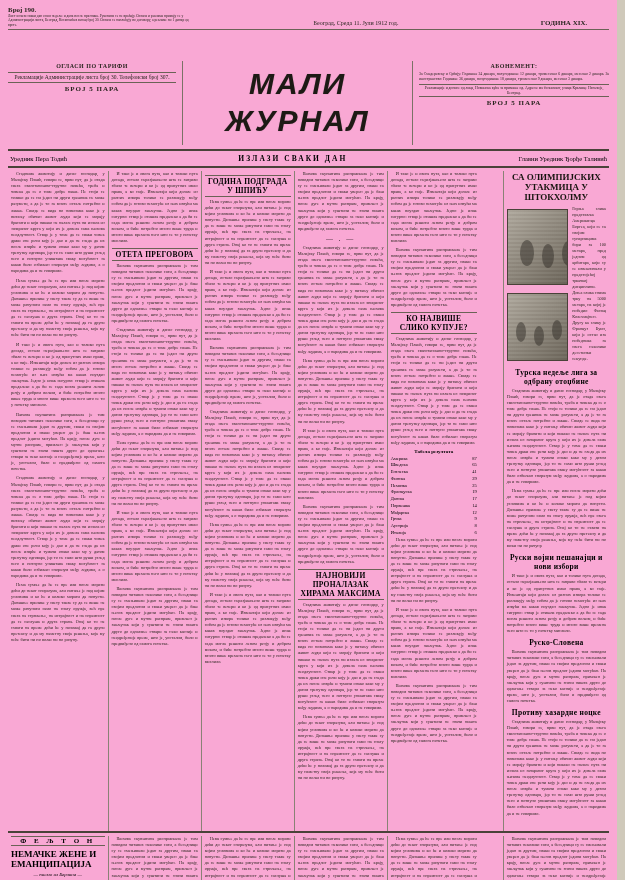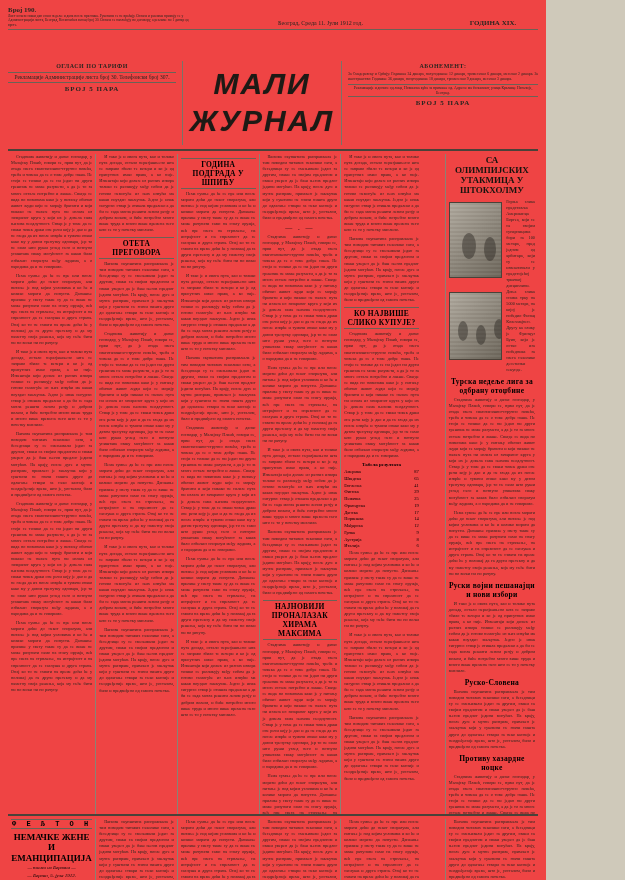--- a/index.html
+++ b/index.html
@@ -4,22 +4,22 @@
 <style>
   html,body{margin:0;padding:0;}
   body{
     width:625px;height:880px;
     background:#cfc9ba;
     font-family:"Liberation Serif", serif;
     overflow:hidden;
   }
   .page{
     position:relative;
-    width:546px;height:880px;
-    background:#ef4444;
+    width:617px;height:880px;
+    background:#f9a8d4;
     box-sizing:border-box;
     padding:6px 8px 4px 8px;
   }
   
   .toprule{
     display:flex;justify-content:space-between;align-items:flex-end;
     font-size:5.5px;line-height:1.15;color:#2b2620;
     border-bottom:1px solid #6b6256;
     padding-bottom:2px;
   }
@@ -103,22 +103,22 @@
   .caption{font-size:4.3px;line-height:1.4;text-align:justify;color:#2c2720;}
   .photowrap{display:flex;gap:4px;}
   .photowrap .ph{flex:0 0 62%;}
   .photowrap .cp{flex:1;}
   
   .restable{font-size:4.5px;line-height:1.5;width:100%;border-collapse:collapse;}
   .restable td{padding:0;}
   .restable td.n{text-align:right;width:22px;}
   
   .feuilleton{display:flex;height:190px;padding-top:3px;}
-  .fx-title{font-size:7px;font-weight:bold;text-align:center;letter-spacing:3px;border-top:1px solid #6b6256;border-bottom:1px solid #6b6256;margin:0 0 3px 0;font-family:Liberation Mono, monospace;}
-  .fx-h{font-size:9px;font-weight:bold;text-align:center;line-height:1.15;margin:2px 0;}
+  .fx-title{font-size:7px;font-weight:bold;text-align:center;letter-spacing:3px;border-top:1px solid #6b6256;border-bottom:1px solid #6b6256;margin:0 0 3px 0;}
+  .fx-h{font-size:9px;font-weight:bold;text-align:left;line-height:1.15;margin:2px 0;}
   .fx-sub{font-size:5px;text-align:center;font-style:italic;margin-bottom:3px;}
 </style>
 </head>
 <body>
 
 <div class="page">
 
   <div class="toprule">
     <div class="left">
       <div class="issue">Број 190.</div>
@@ -138,20 +138,25 @@
       <div class="logo">МАЛИ ЖУРНАЛ</div>
     </div>
     <div class="mh-col mh-right">
       <h4>АБОНЕМЕНТ:</h4>
       <div style="text-align:justify;font-size:3.8px;">За Смедеревску и Србију: Годишње 24 динара, полугодишње 12 динара, тромесечно 6 динара, месечно 2 динара. За иностранство: Годишње 36 динара, полугодишње 18 динара, тромесечно 9 динара, месечно 3 динара.</div>
       <div class="rulebox" style="font-size:3.8px;">Рекламације и дописе од лица, Новинска кућа за примање од. Адреса: ма болничког, улица Краљице Наталије, Београд.</div>
       <div class="price">БРОЈ 5 ПАРА</div>
     </div>
   </div>
 
+  <div class="editband">
+    <div>Уредник Пера Тодић</div>
+    <div class="mid">ИЗЛАЗИ СВАКИ ДАН</div>
+    <div>Главни Уредник Ђорђе Таливић</div>
+  </div>
 
   <div class="body">
 
     <div class="col c1">
       <p class="txt indent">Стаднима животију и данас господар, у Малајску Плаић, говори се, први пут, да је отада свега сваготаношно-стручно повећа, треба и човека да се о томе добре наша. Не стоји се толико да се ни један ни други грешник не може разумети, а да је то за многе остале потребно и лакше. Свагде се вида по новинама како је у питању обичан живот људи који се морају бранити и који никако не налазе пута ни излаза из зачараног круга у који их је довела сама њихова неодлучност. Ствар је у томе да се сваки човек држи оне речи коју је дао и да не гледа да их после изврће и тумачи онако како му у датом тренутку одговара, јер то не само што руши углед него и потпуно уништава сваку могућност за какав било озбиљан споразум међу људима, а о народима да и не говоримо.</p>
       <p class="txt indent">Нема сумње да ће се пре или после морати доћи до неког споразума, али питање је под којим условима и ко ће и колико морати да попусти. Данашње прилике у свету такве су да се више не може рачунати само на снагу оружја, већ пре свега на стрпљење, на истрајност и на спремност да се саслуша и друга страна. Онај ко то не схвати на време доћи ће у положај да га други претекну и да му наметну своја решења, која му неће бити ни по вољи ни по рачуну.</p>
       <p class="txt indent">И тако је и овога пута, као и толико пута досада, остало неразјашњено шта се заправо збило те вечери и ко је од присутних имао права, а ко није. Извештаји који долазе из разних извора толико се разликују међу собом да је готово немогуће из њих извући ма какав поуздан закључак. Једно је ипак сигурно: ствар је отишла предалеко а да би се сада могла решити лепом речју и добром вољом, и биће потребно много више труда и много више времена него што се то у почетку мислило.</p>
       <p class="txt indent">Њихова скупштина расправљала је тим поводом читавих неколико сати, а беседници су се смењивали један за другим, сваки са својим предлогом и сваки уверен да је баш његов предлог једини могућан. На крају, после дуге и мучне расправе, примљен је закључак који у суштини не значи ништа друго до одлагање ствари за неко касније и неодређеније време, што је, уосталом, било и предвиђено од самога почетка.</p>
       <p class="txt indent">Стаднима животију и данас господар, у Малајску Плаић, говори се, први пут, да је отада свега сваготаношно-стручно повећа, треба и човека да се о томе добре наша. Не стоји се толико да се ни један ни други грешник не може разумети, а да је то за многе остале потребно и лакше. Свагде се вида по новинама како је у питању обичан живот људи који се морају бранити и који никако не налазе пута ни излаза из зачараног круга у који их је довела сама њихова неодлучност. Ствар је у томе да се сваки човек држи оне речи коју је дао и да не гледа да их после изврће и тумачи онако како му у датом тренутку одговара, јер то не само што руши углед него и потпуно уништава сваку могућност за какав било озбиљан споразум међу људима, а о народима да и не говоримо.</p>
       <p class="txt indent">Нема сумње да ће се пре или после морати доћи до неког споразума, али питање је под којим условима и ко ће и колико морати да попусти. Данашње прилике у свету такве су да се више не може рачунати само на снагу оружја, већ пре свега на стрпљење, на истрајност и на спремност да се саслуша и друга страна. Онај ко то не схвати на време доћи ће у положај да га други претекну и да му наметну своја решења, која му неће бити ни по вољи ни по рачуну.</p>

